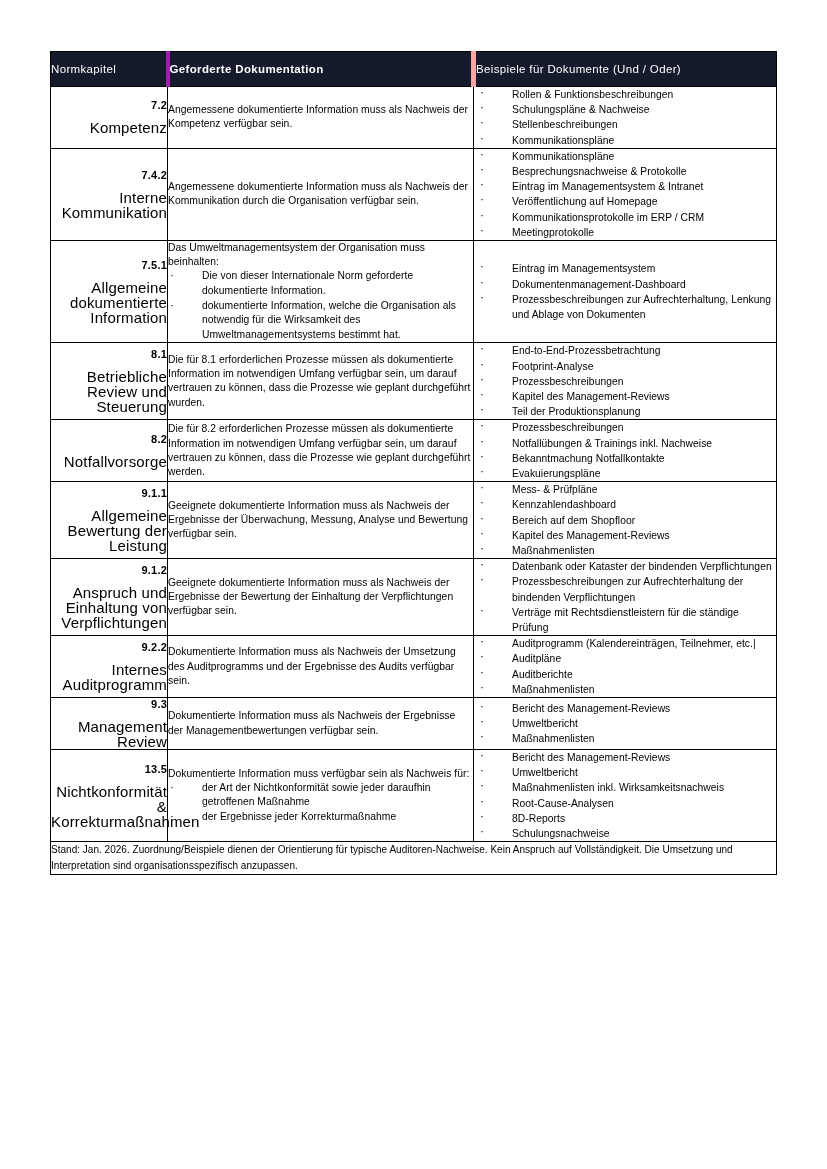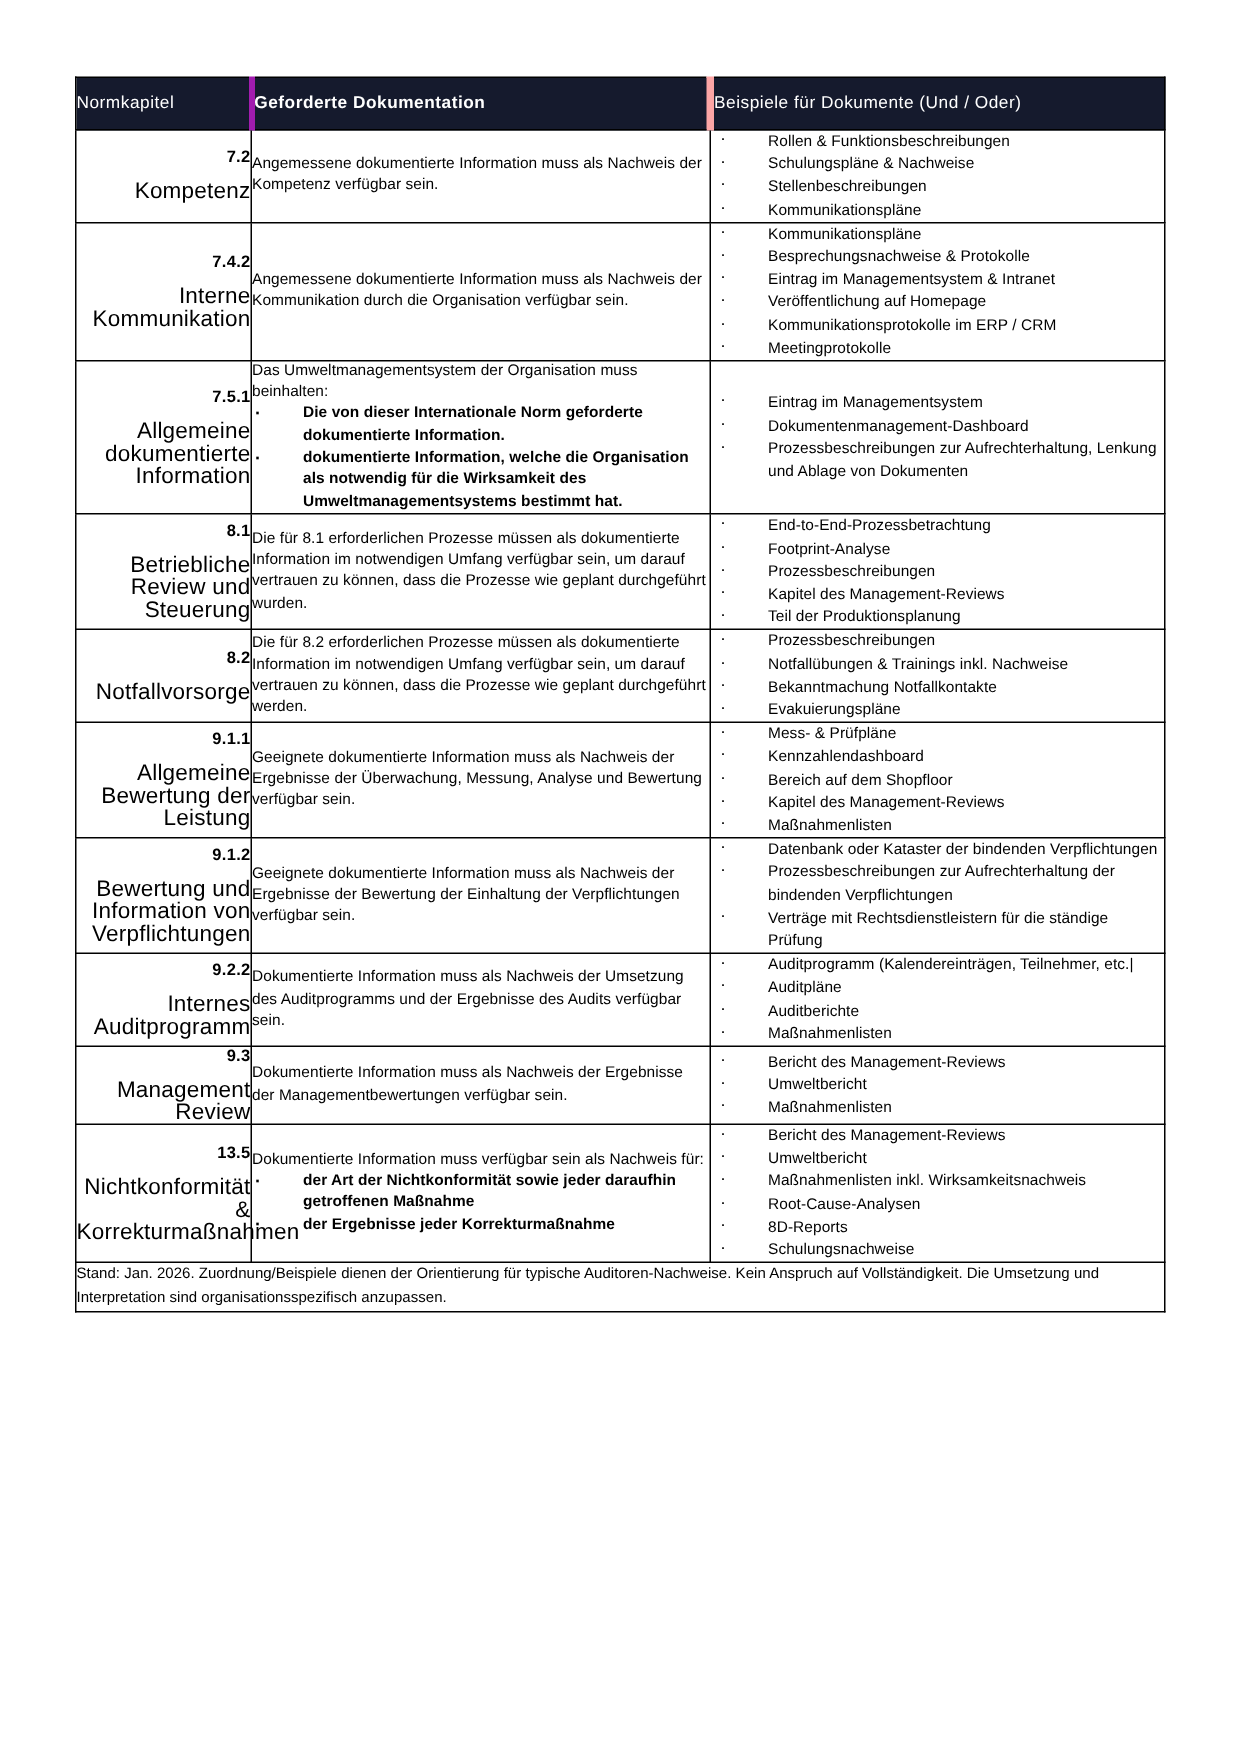--- a/index.html
+++ b/index.html
@@ -78,21 +78,20 @@
     vertical-align: top;
     font-size: 10.3px;
     line-height: 14.2px;
     letter-spacing: .05px;
   }
   .req p { margin: 0; }
   .req ul.inner {
     list-style: none;
     margin: 0;
     padding: 0;
-    font-weight: bold;
   }
   .req ul.inner li {
     position: relative;
     padding-left: 34px;
     line-height: 14.6px;
   }
   .req ul.inner li::before {
     content: "\00B7";
     position: absolute;
     left: 2px;
@@ -266,21 +265,21 @@
               <li>Kennzahlendashboard</li>
               <li>Bereich auf dem Shopfloor</li>
               <li>Kapitel des Management-Reviews</li>
               <li>Maßnahmenlisten</li>
             </ul>
           </td>
         </tr>
         <tr>
           <td class="clause">
             <div class="clause-num">9.1.2</div>
-            <div class="clause-title">Bewertung und Information von Verpflichtungen</div>
+            <div class="clause-title">Anspruch und Einhaltung von Verpflichtungen</div>
           </td>
           <td class="req">
             <p>Geeignete dokumentierte Information muss als Nachweis der Ergebnisse der Bewertung der Einhaltung der Verpflichtungen verfügbar sein.</p>
           </td>
           <td class="ex">
             <ul>
               <li>Datenbank oder Kataster der bindenden Verpflichtungen</li>
               <li>Prozessbeschreibungen zur Aufrechterhaltung der bindenden Verpflichtungen</li>
               <li>Verträge mit Rechtsdienstleistern für die ständige Prüfung</li>
             </ul>

